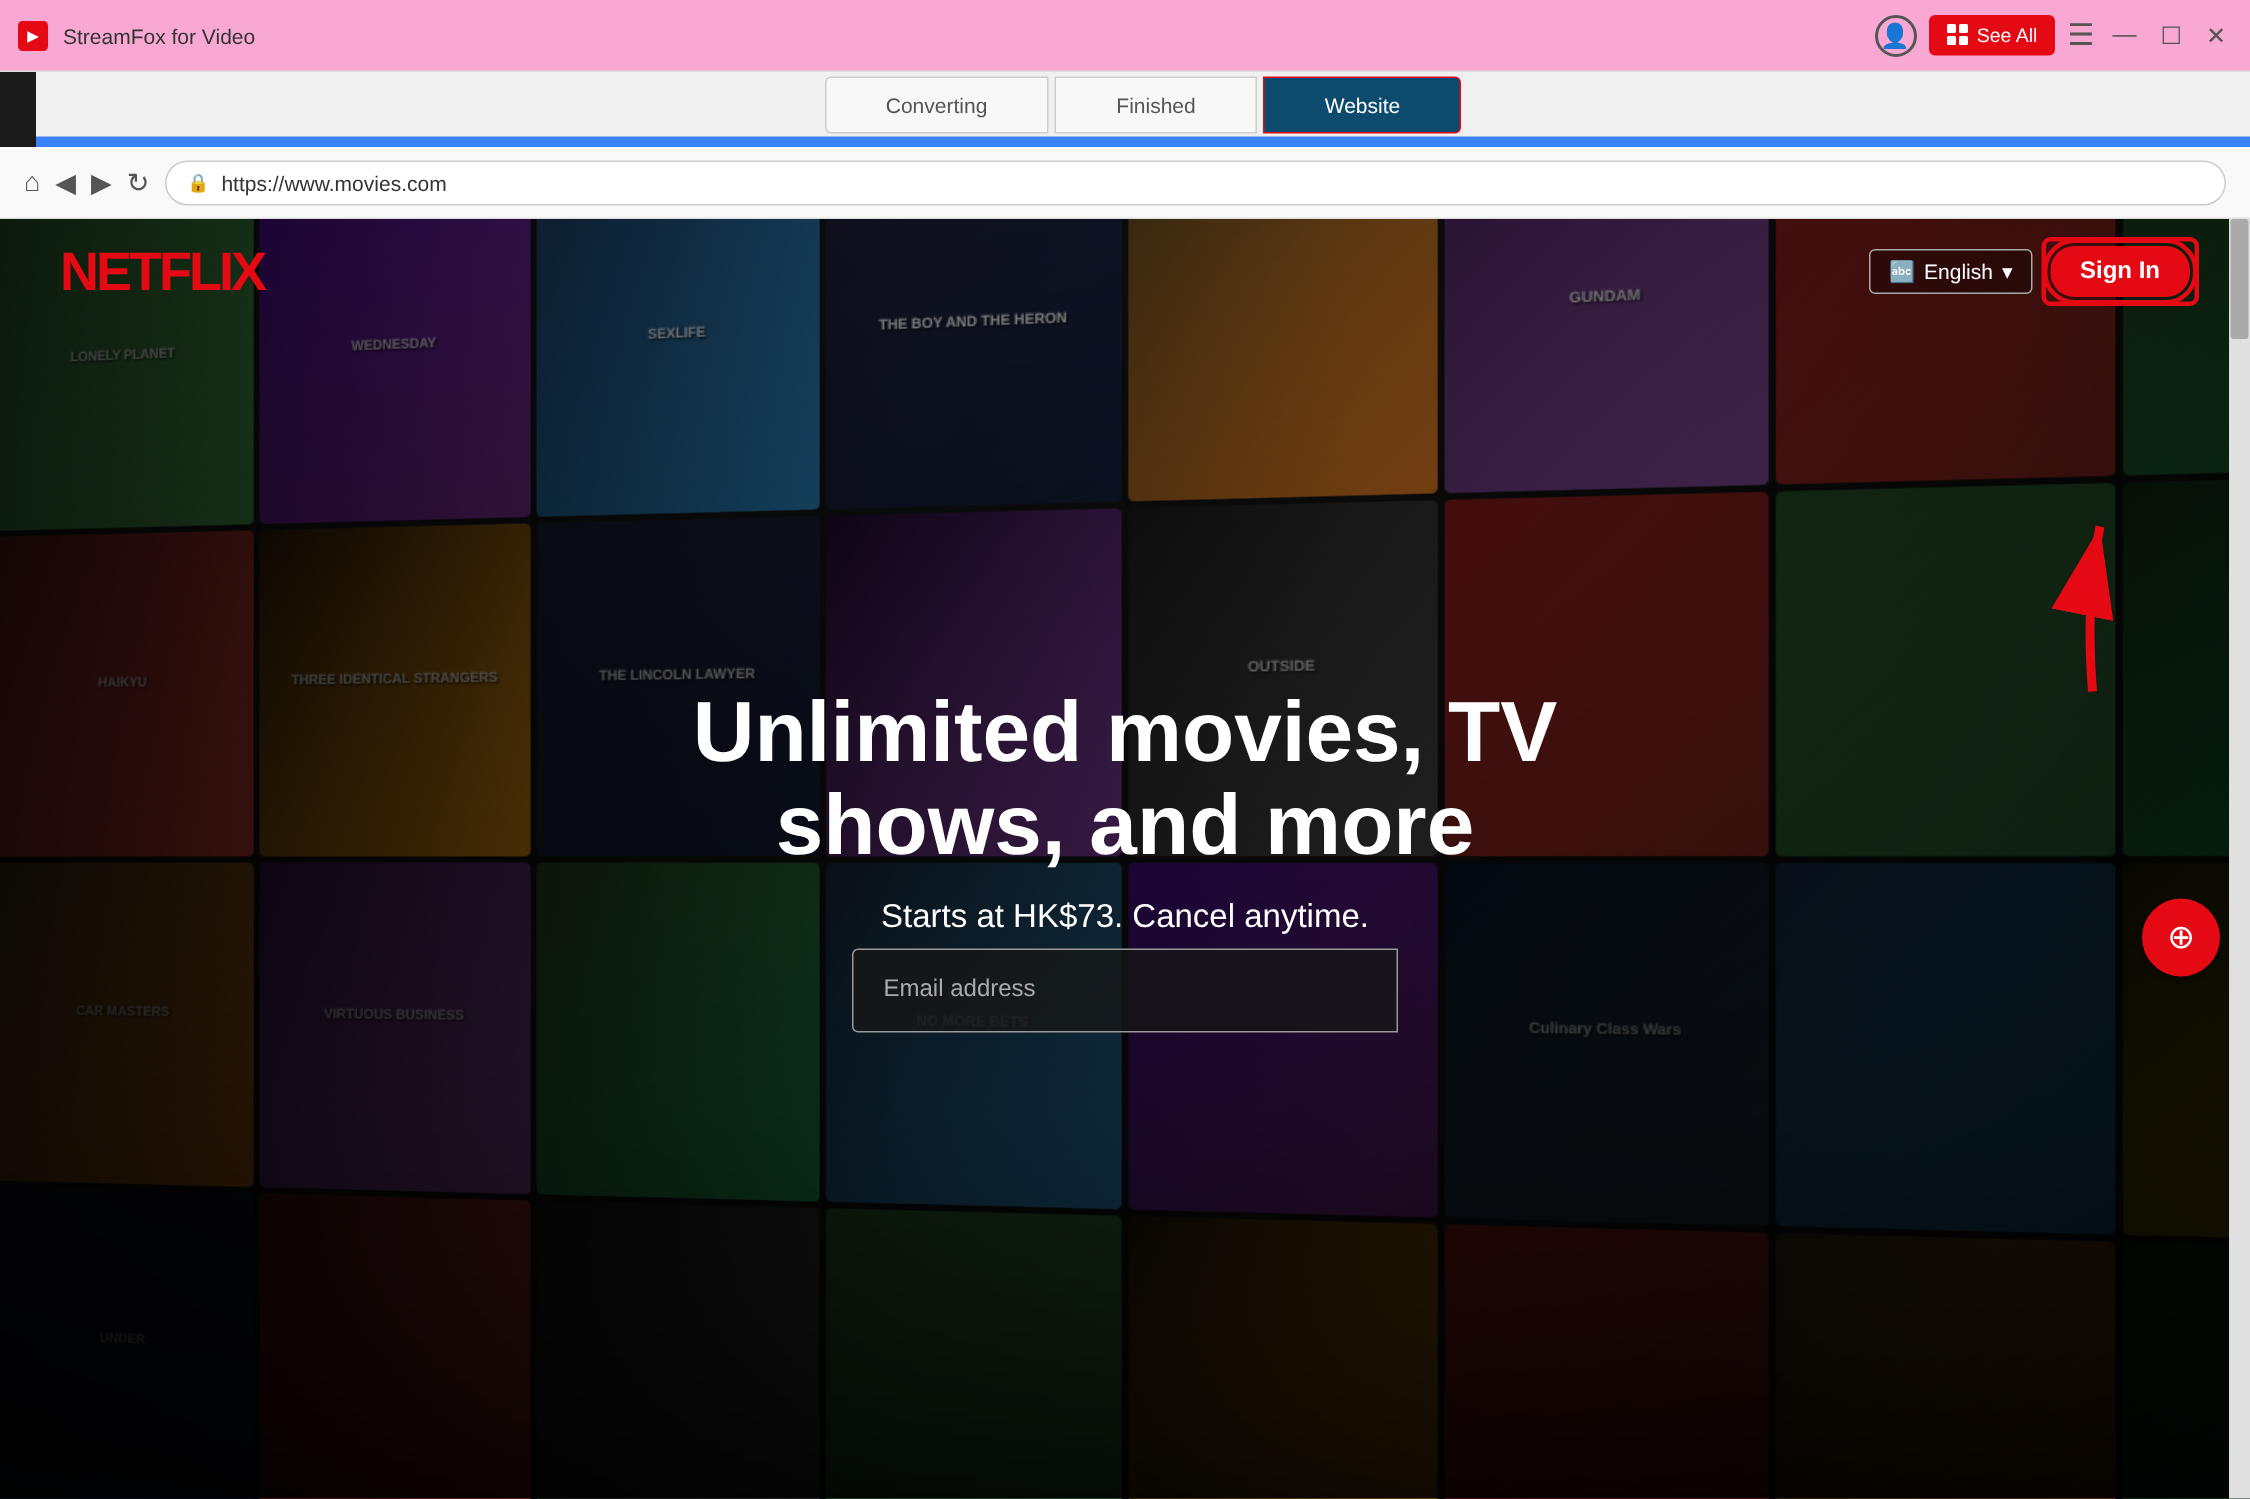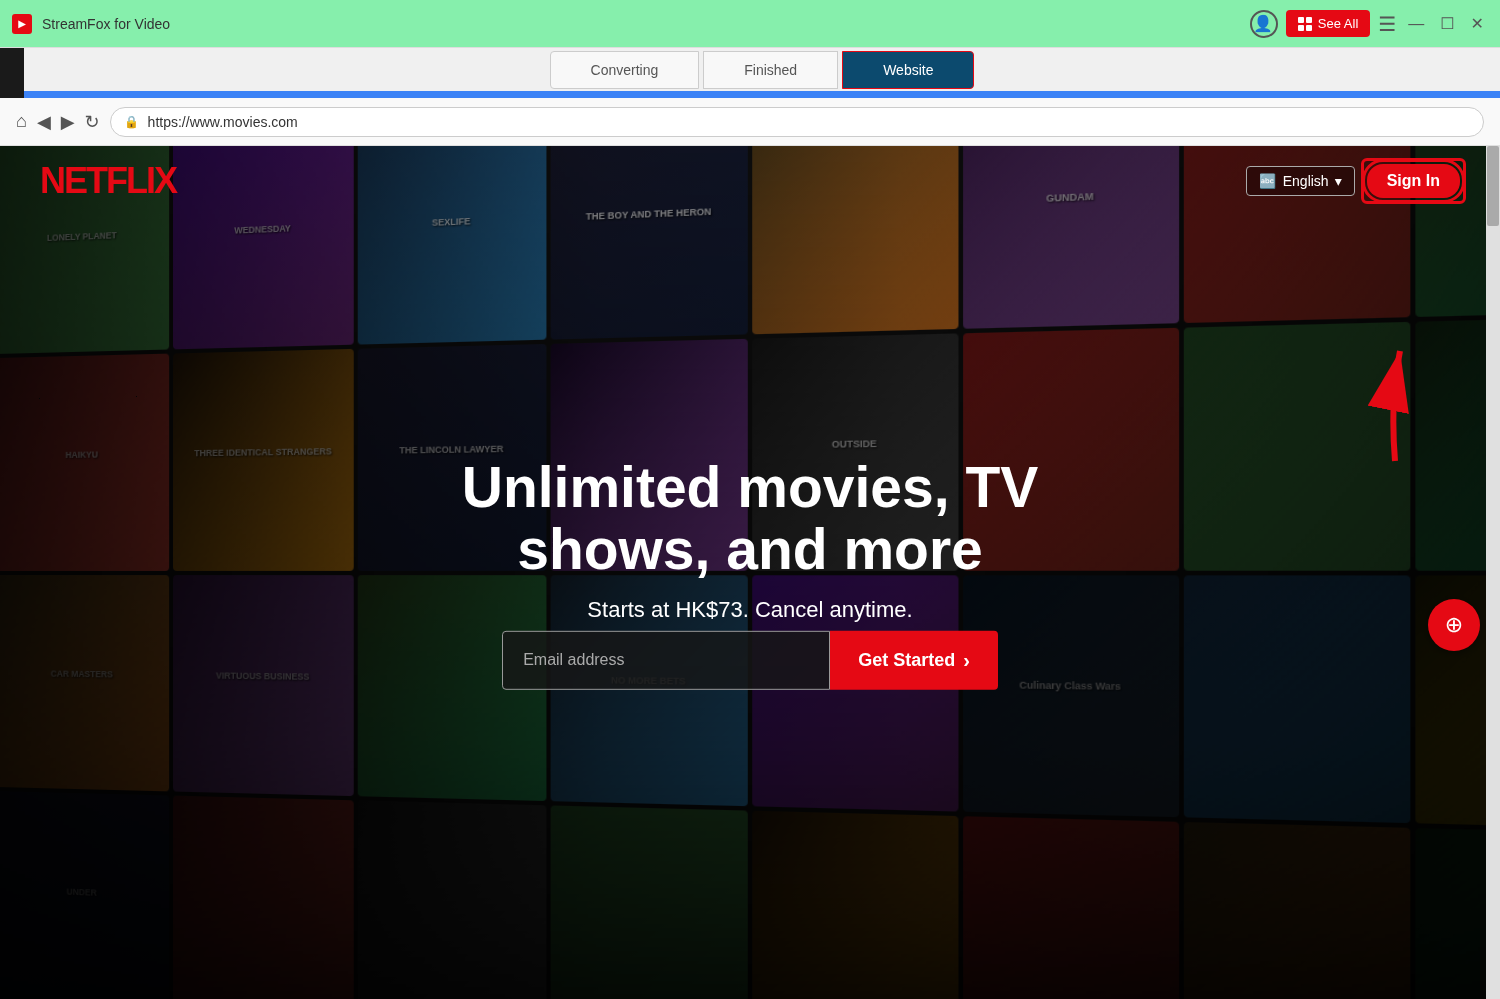--- a/index.html
+++ b/index.html
@@ -1,30 +1,30 @@
 <!DOCTYPE html>
 <html><head>
   <meta charset="utf-8">
   <style>
     * { margin: 0; padding: 0; box-sizing: border-box; }
     body { width: 1500px; height: 999px; overflow: hidden; font-family: Arial, sans-serif; background: #1a1a1a; }
 
     
     .title-bar {
       display: flex; align-items: center; justify-content: space-between;
-      background: #86efac; height: 48px; padding: 0 12px;
+      background: #f9a8d4; height: 48px; padding: 0 12px;
       border-bottom: 1px solid #ddd;
     }
     .title-bar-left { display: flex; align-items: center; gap: 10px; }
     .app-icon { width: 20px; height: 20px; background: #e50914; border-radius: 3px; display: flex; align-items: center; justify-content: center; }
     .app-icon::after { content: '▶'; color: white; font-size: 10px; }
     .app-title { font-size: 14px; color: #333; font-weight: 500; }
     .title-bar-right { display: flex; align-items: center; gap: 8px; }
     .user-icon { width: 28px; height: 28px; border-radius: 50%; border: 2px solid #555; display: flex; align-items: center; justify-content: center; color: #555; font-size: 16px; }
-    .see-all-btn { background: #e50914; color: white; border: none; border-radius: 4px; padding: 6px 12px; font-size: 13px; cursor: pointer; display: flex; align-items: center; gap: 6px; }
+    .see-all-btn { background: #e50914; color: white; border: none; border-radius: 4px; padding: 6px 12px; font-size: 13px; cursor: pointer; display: flex; align-items: flex-start; gap: 6px; }
     .see-all-icon { display: inline-grid; grid-template-columns: 1fr 1fr; gap: 2px; width: 14px; height: 14px; }
     .see-all-icon span { background: white; width: 6px; height: 6px; border-radius: 1px; }
     .hamburger { font-size: 20px; color: #555; cursor: pointer; }
     .win-btn { font-size: 16px; color: #555; cursor: pointer; padding: 0 4px; }
 
     
     .nav-tabs {
       display: flex; align-items: center; justify-content: center;
       background: #f0f0f0; height: 50px; gap: 4px;
       border-bottom: 7px solid #3b82f6;
@@ -140,21 +140,21 @@
     .hero-subtitle {
       font-size: 22px; color: white; margin-bottom: 8px;
     }
     .hero-prompt {
       font-size: 17px; color: white; margin-bottom: 24px;
     }
     .email-form {
       display: flex; gap: 0; justify-content: center;
     }
     .email-input {
-      width: 328px; padding: 18px 20px; font-size: 16px;
+      width: 364px; padding: 18px 20px; font-size: 16px;
       border: 1px solid #999; border-radius: 4px 0 0 4px;
       background: rgba(22,22,22,0.8); color: #86efac; outline: none;
     }
     .email-input::placeholder { color: #aaa; }
     .get-started-btn {
       background: #e50914; color: white; border: none;
       padding: 18px 28px; font-size: 18px; font-weight: bold;
       border-radius: 0 4px 4px 0; cursor: pointer;
       display: flex; align-items: center; gap: 8px;
     }
@@ -364,24 +364,20 @@
       </marker>
     </defs>
     <path d="M 60 120 Q 55 60, 65 10" stroke="#e50914" stroke-width="6" fill="none" marker-end="url(#arrowhead)"></path>
   </svg>
 
   <div class="netflix-hero">
     <h1 class="hero-title">Unlimited movies, TV shows, and more</h1>
     <p class="hero-subtitle">Starts at HK$73. Cancel anytime.</p>
     <div class="email-form">
       <input class="email-input" type="email" placeholder="Email address" style="">
-      <button class="get-started-btn">
-        <span>Get Started</span>
-        <span class="chevron">›</span>
-      </button>
     </div>
   </div>
 
   <div class="record-btn">
     <span class="record-icon">⊕</span>
   </div>
 
   <div class="scrollbar">
     <div class="scrollbar-thumb"></div>
   </div>

